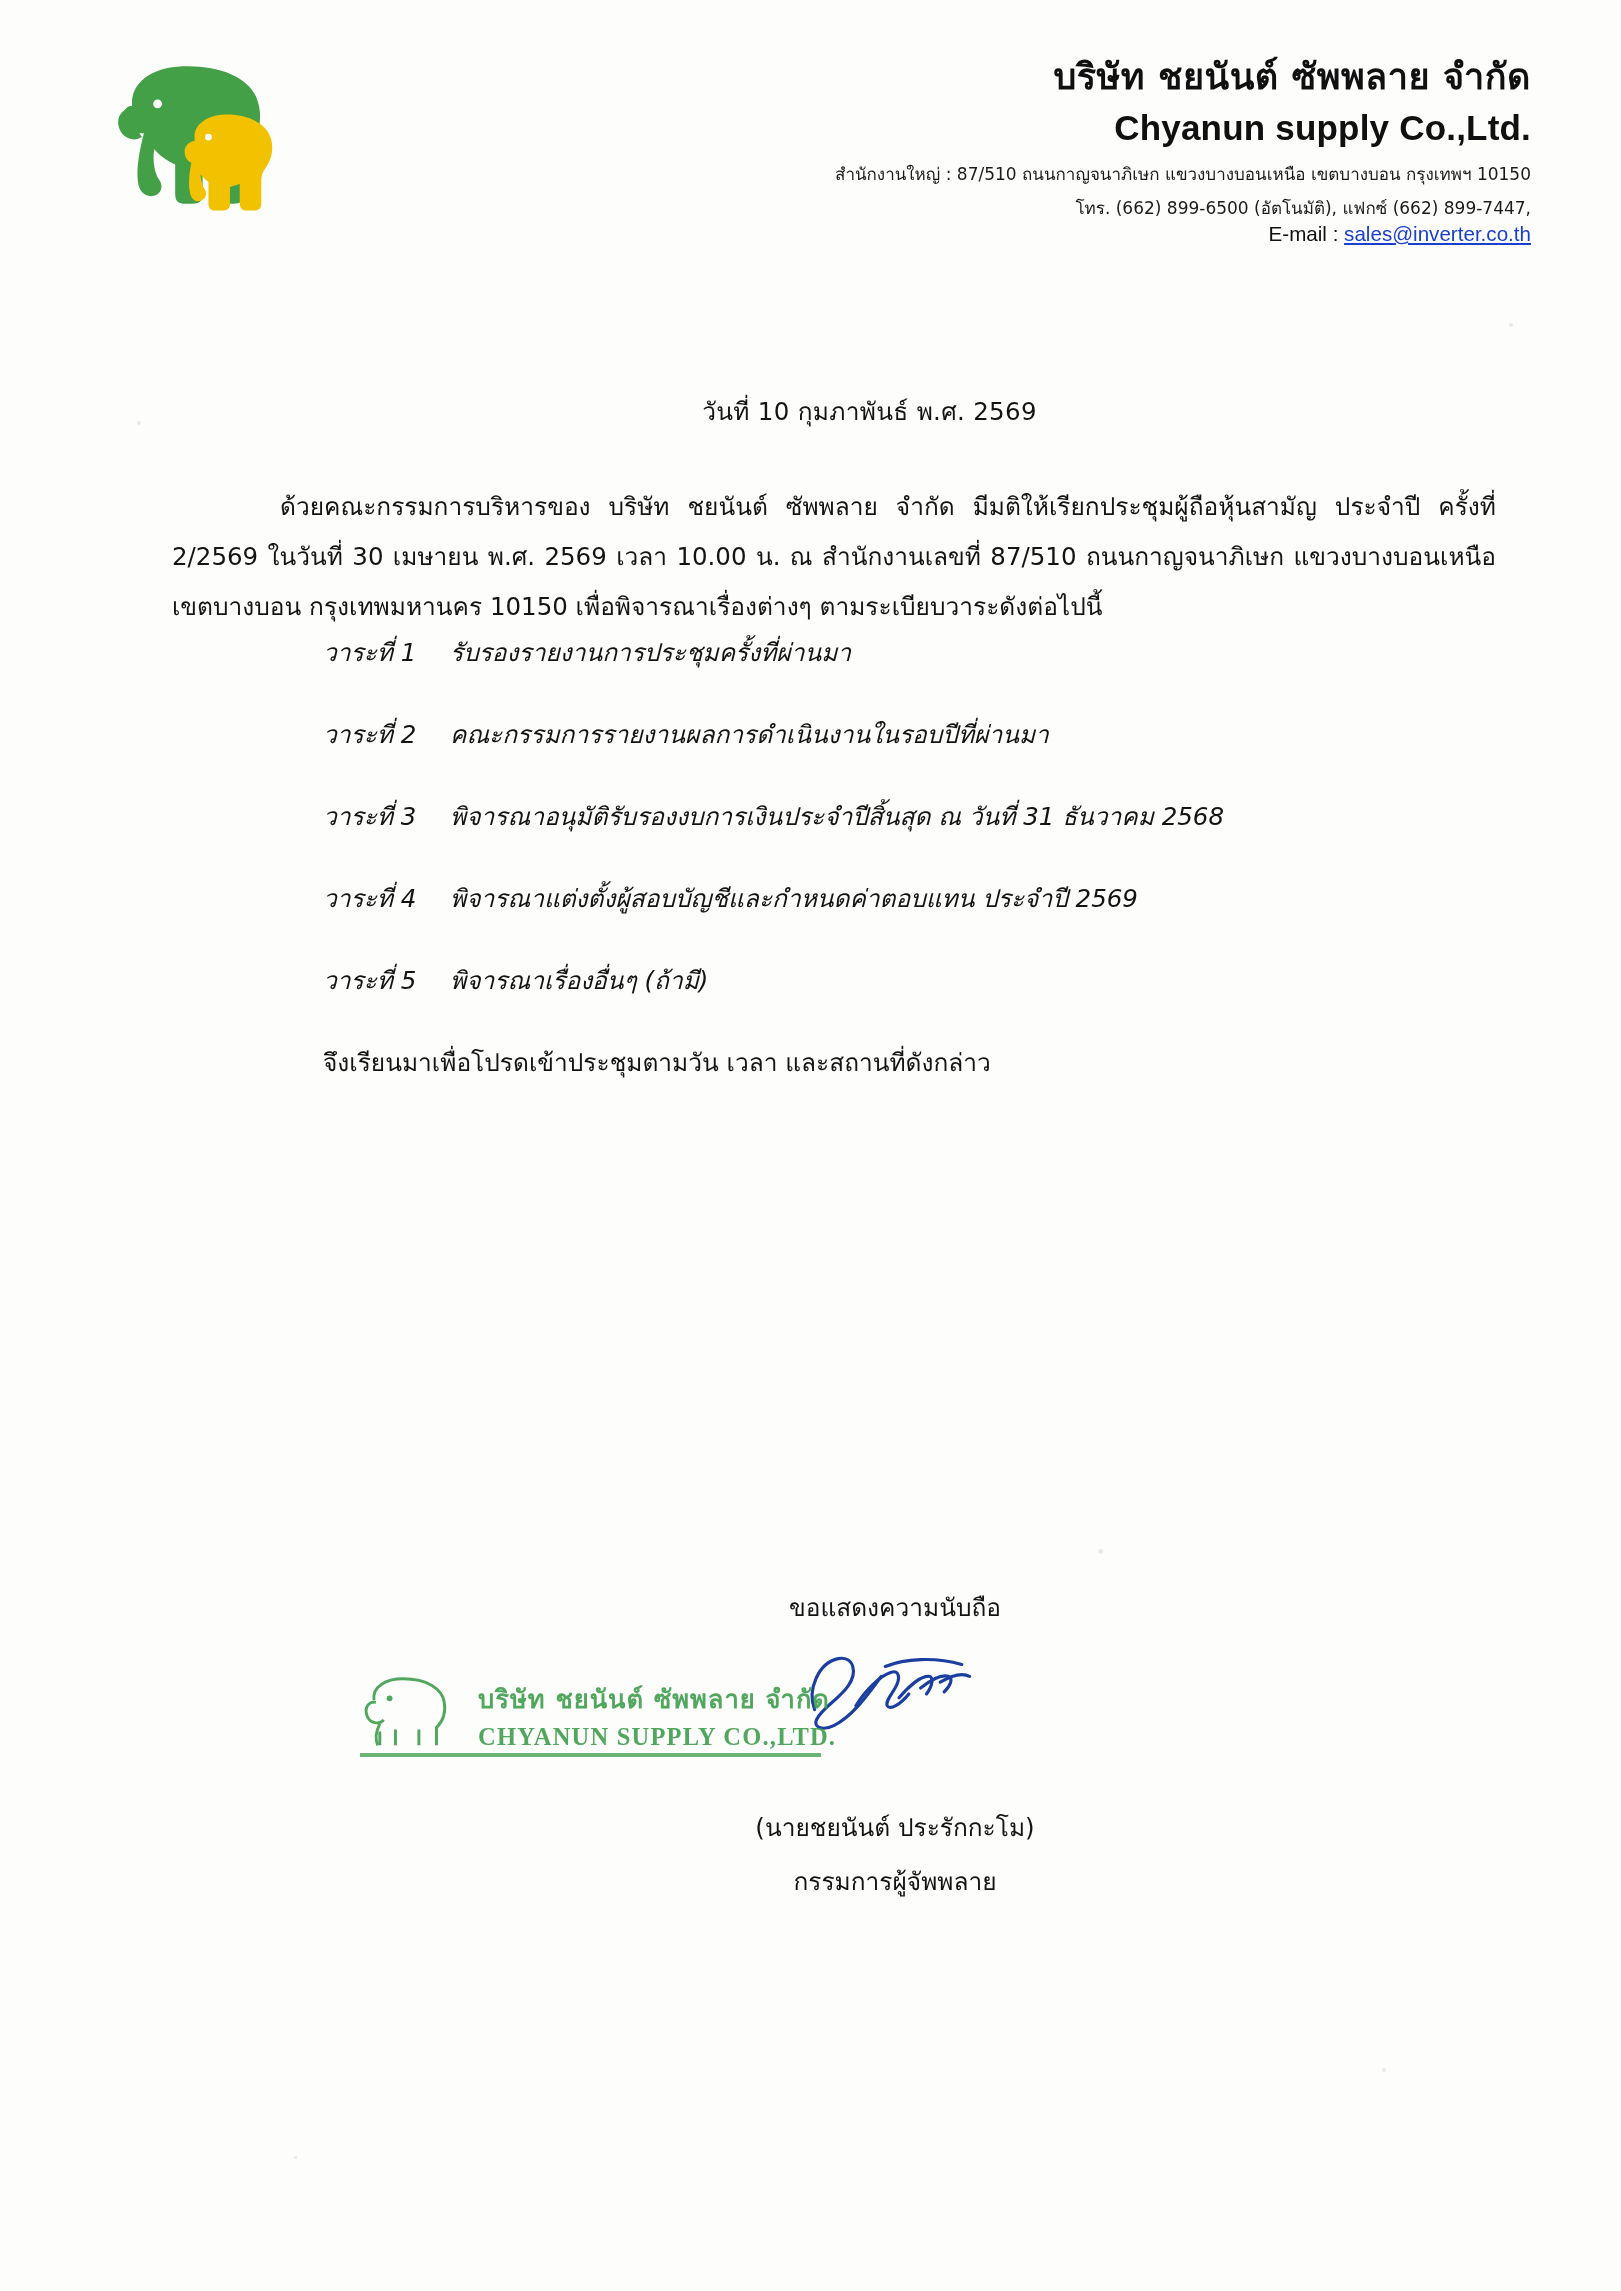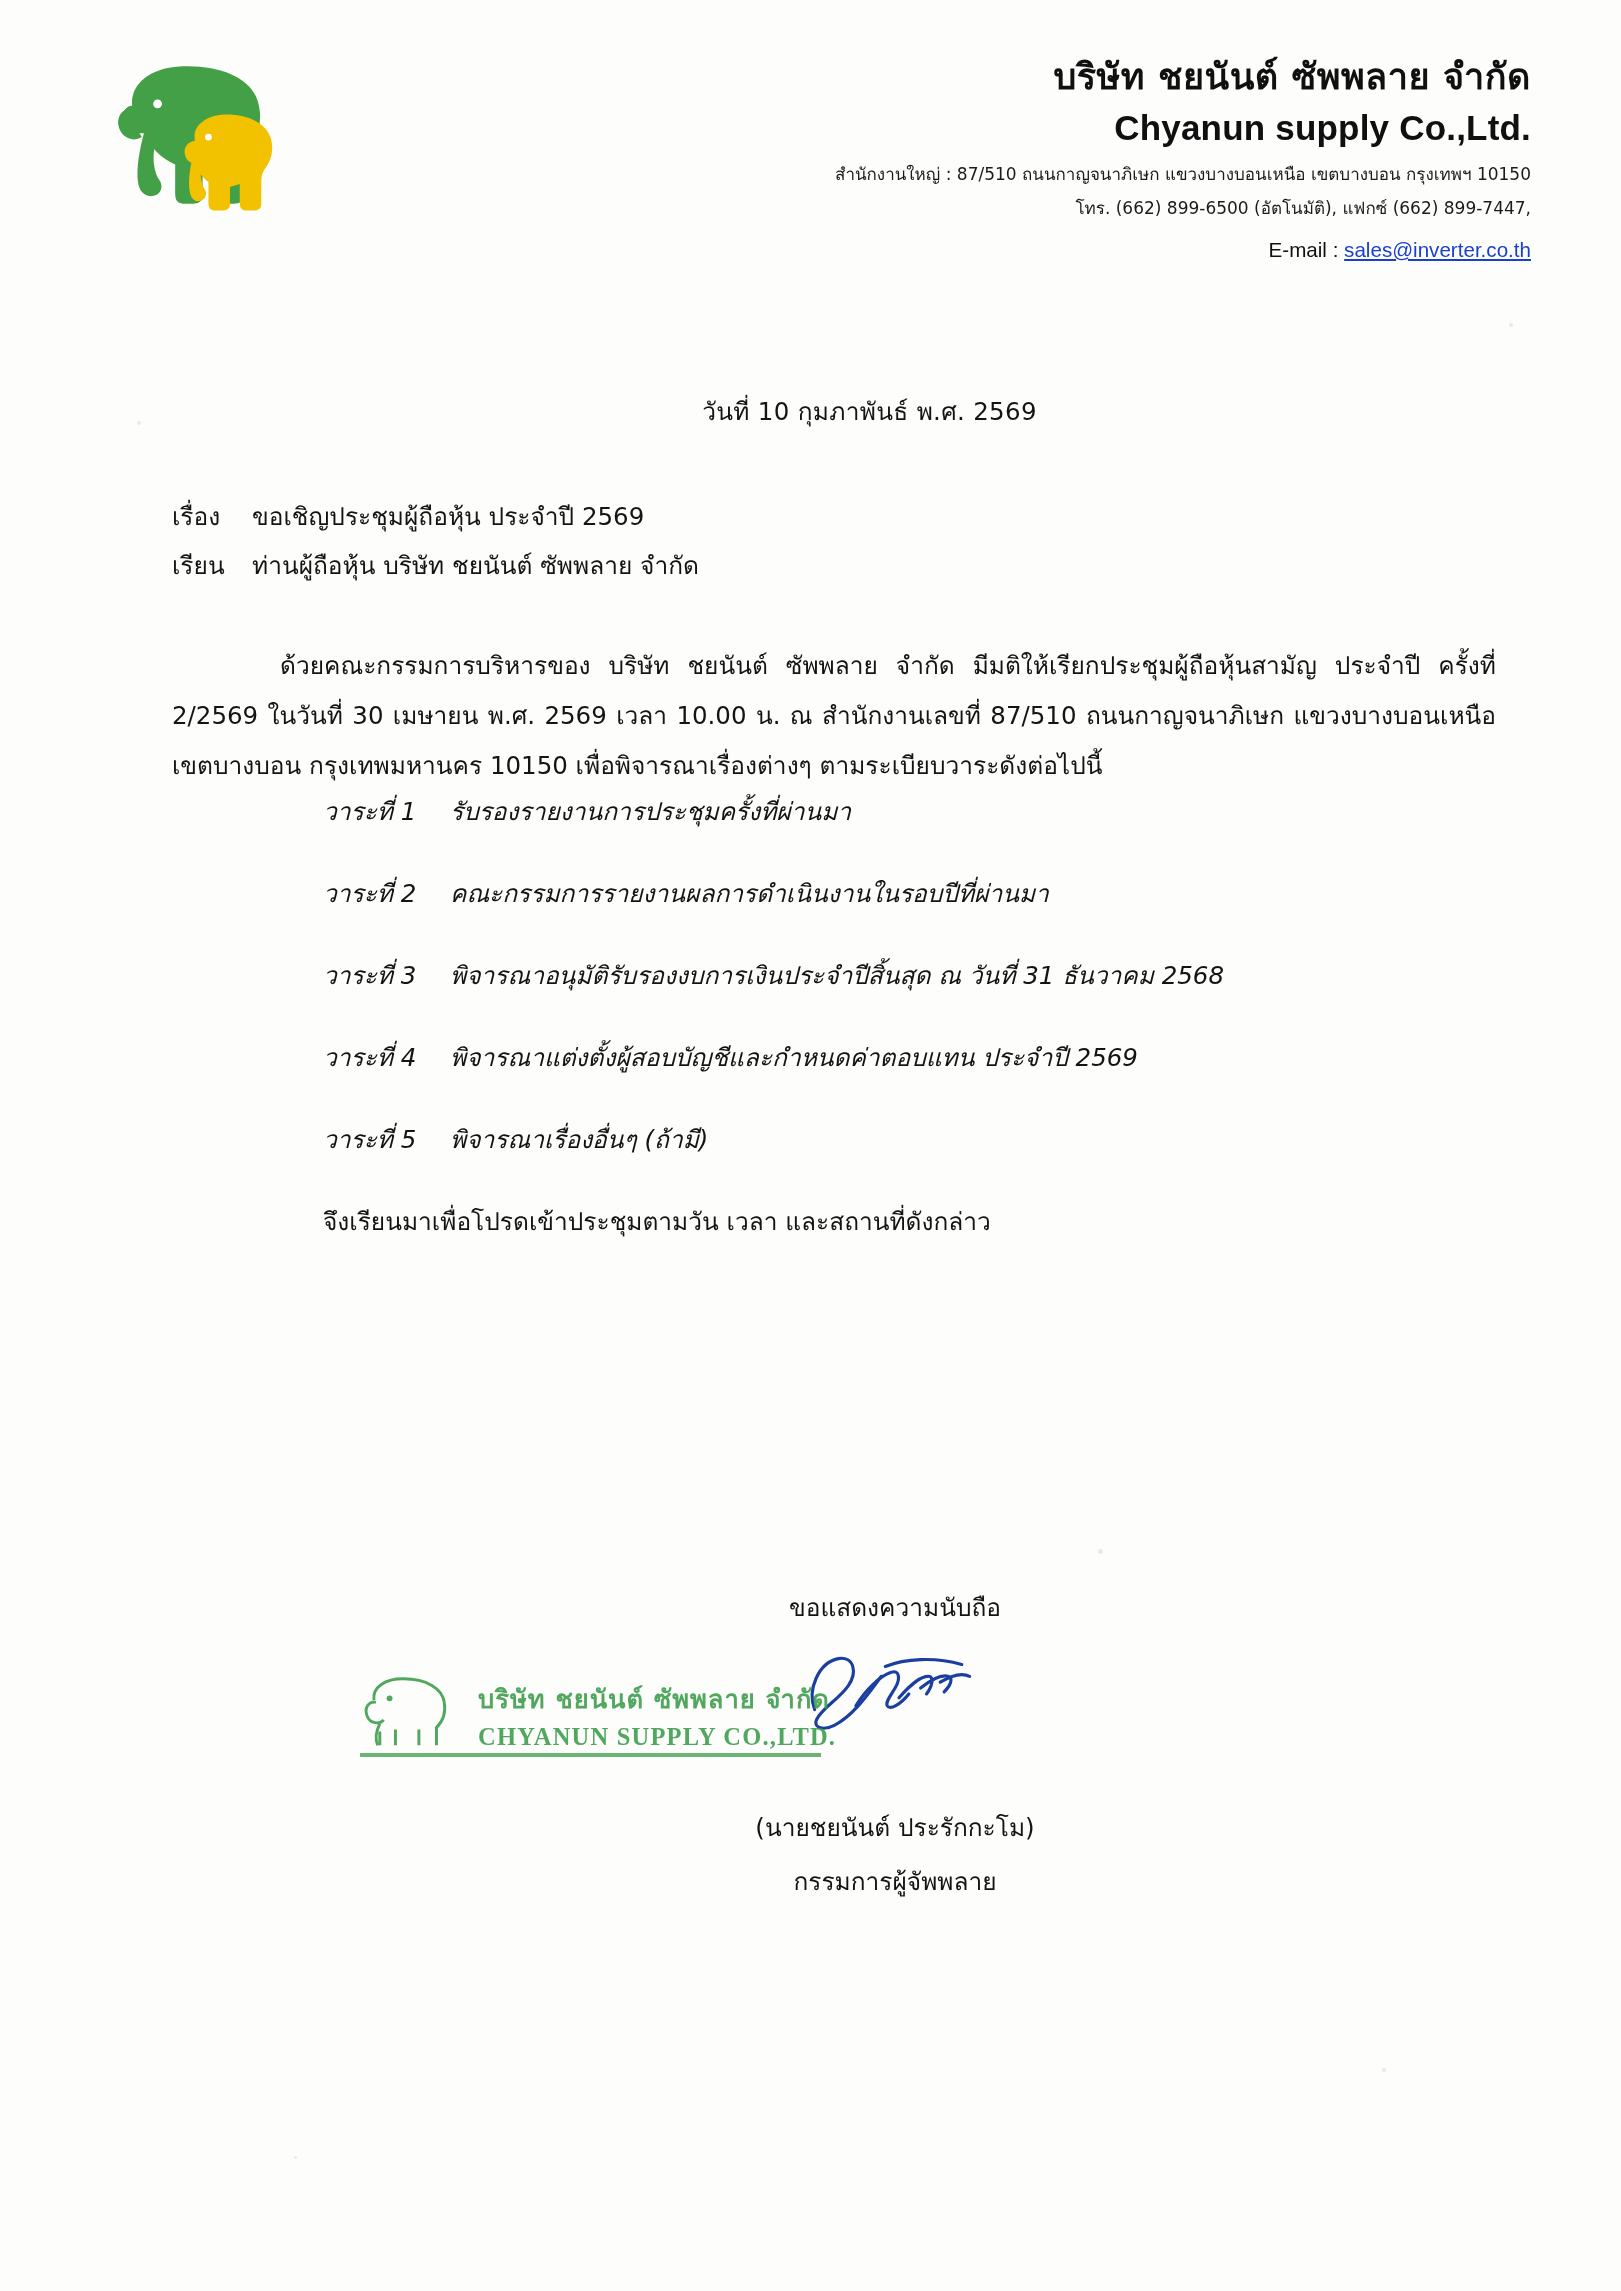--- a/index.html
+++ b/index.html
@@ -73,21 +73,21 @@
     margin-top: 13.7px;
     line-height: 1.5;
     white-space: nowrap;
   }
   .addr-line.second { margin-top: 8.8px; }
 
   .email-line {
     font-family: "Liberation Sans", sans-serif;
     font-size: 20.6px;
     color: #111;
-    margin-top: 16px;
+    margin-top: 0;
     white-space: nowrap;
   }
   .email-link {
     color: #1a3fcf;
     text-decoration: underline;
   }
 
   
   .doc-body {
     position: absolute;
@@ -306,28 +306,20 @@
       <div class="email-line">
         <span>E-mail : </span><a class="email-link" href="#">sales@inverter.co.th</a>
       </div>
     </div>
   </div>
 
   <div class="doc-body">
 
     <div class="date-line">วันที่  10 กุมภาพันธ์ พ.ศ. 2569</div>
 
-    <div class="subject-block">
-      <div>
-        <span class="subject-label">เรื่อง</span><span>ขอเชิญประชุมผู้ถือหุ้น  ประจำปี 2569</span>
-      </div>
-      <div>
-        <span class="subject-label">เรียน</span><span>ท่านผู้ถือหุ้น บริษัท ชยนันต์ ซัพพลาย จำกัด</span>
-      </div>
-    </div>
 
     <div class="para">
       <span class="indent"></span><span>ด้วยคณะกรรมการบริหารของ บริษัท ชยนันต์ ซัพพลาย จำกัด   มีมติให้เรียกประชุมผู้ถือหุ้นสามัญ ประจำปี ครั้งที่ 2/2569 ในวันที่ 30 เมษายน พ.ศ. 2569  เวลา 10.00 น. ณ สำนักงานเลขที่ 87/510 ถนนกาญจนาภิเษก   แขวงบางบอนเหนือ  เขตบางบอน  กรุงเทพมหานคร  10150   เพื่อพิจารณาเรื่องต่างๆ ตามระเบียบวาระดังต่อไปนี้</span>
     </div>
 
     <div class="agenda">
       <div class="agenda-item">
         <span class="agenda-no">วาระที่ 1</span><span>รับรองรายงานการประชุมครั้งที่ผ่านมา</span>
       </div>
       <div class="agenda-item">

